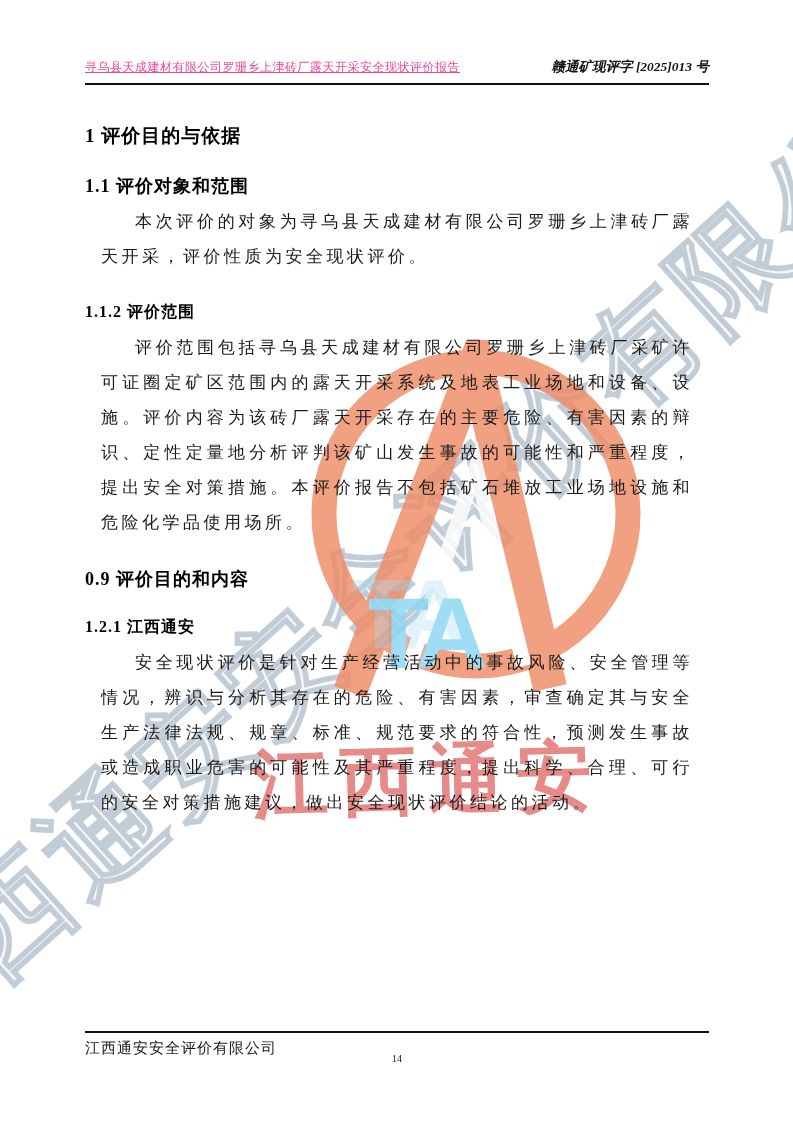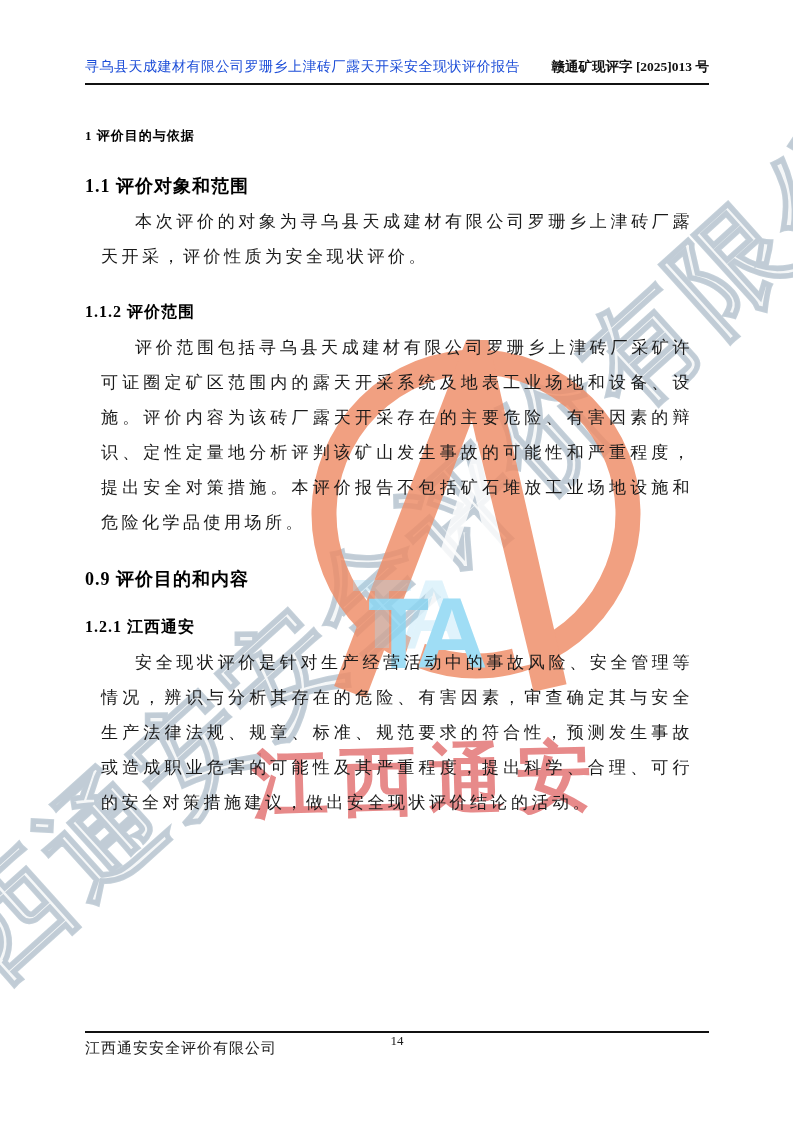--- a/index.html
+++ b/index.html
@@ -24,40 +24,40 @@
     color:#d94343;opacity:0.62;transform:rotate(-1.5deg);white-space:nowrap;
   }
   .wm-logo{position:absolute;left:300px;top:340px;opacity:0.82;}
   
   .content{position:absolute;inset:0;z-index:1;}
   .header{
     position:absolute;top:58px;left:85px;right:84px;
     display:flex;justify-content:space-between;align-items:flex-end;
     border-bottom:2px solid #111;padding-bottom:7px;
   }
-  .header .h-left{font-size:14px;letter-spacing:0.5px;color:#1d4ed8;}
-  .header .h-right{font-size:13.5px;font-weight:700;color:#111;white-space:nowrap;}
+  .header .h-left{font-size:12px;letter-spacing:0.5px;color:#ec4899;text-decoration:underline;}
+  .header .h-right{font-size:13.5px;font-weight:700;color:#111;white-space:nowrap;font-style:italic;}
   .doc-body{position:absolute;top:87px;left:85px;right:84px;}
   .h{color:#000;font-weight:700;}
-  .h1{font-size:13px;line-height:22px;margin:38px 0 6px;letter-spacing:1px;}
+  .h1{font-size:19px;line-height:22px;margin:38px 0 6px;letter-spacing:1px;}
   .h2{font-size:18px;line-height:20px;margin:29px 0 0;letter-spacing:1px;}
   .h3{font-size:16px;line-height:20px;margin:28px 0 0;letter-spacing:1px;}
   .para{
     font-size:17px;line-height:35px;letter-spacing:3.5px;
     margin:8px 16px 0;color:#1a1a1a;
     text-align:justify;text-justify:inter-ideograph;text-indent:2em;
   }
   .footer{
     position:absolute;left:85px;right:84px;top:1031px;
     border-top:2px solid #111;padding-top:6px;
   }
   .footer .f-company{font-size:15px;letter-spacing:1px;color:#1a1a1a;}
   .footer .f-page{
-    position:absolute;left:50%;top:0;transform:translateX(-50%);
-    font-size:13px;color:#1a1a1a;
+    position:absolute;left:50%;top:20px;transform:translateX(-50%);
+    font-size:10px;color:#1a1a1a;
   }
 </style>
 </head>
 <body>
 
 <div class="wm-layer">
   <div class="wm-diagonal">江西通安安全评价有限公司</div>
 
   <svg class="wm-logo" width="370" height="380" viewBox="300 340 370 380" xmlns="http://www.w3.org/2000/svg">
     <circle cx="476" cy="514" r="152" fill="none" stroke="#ef8c66" stroke-width="25"></circle>

